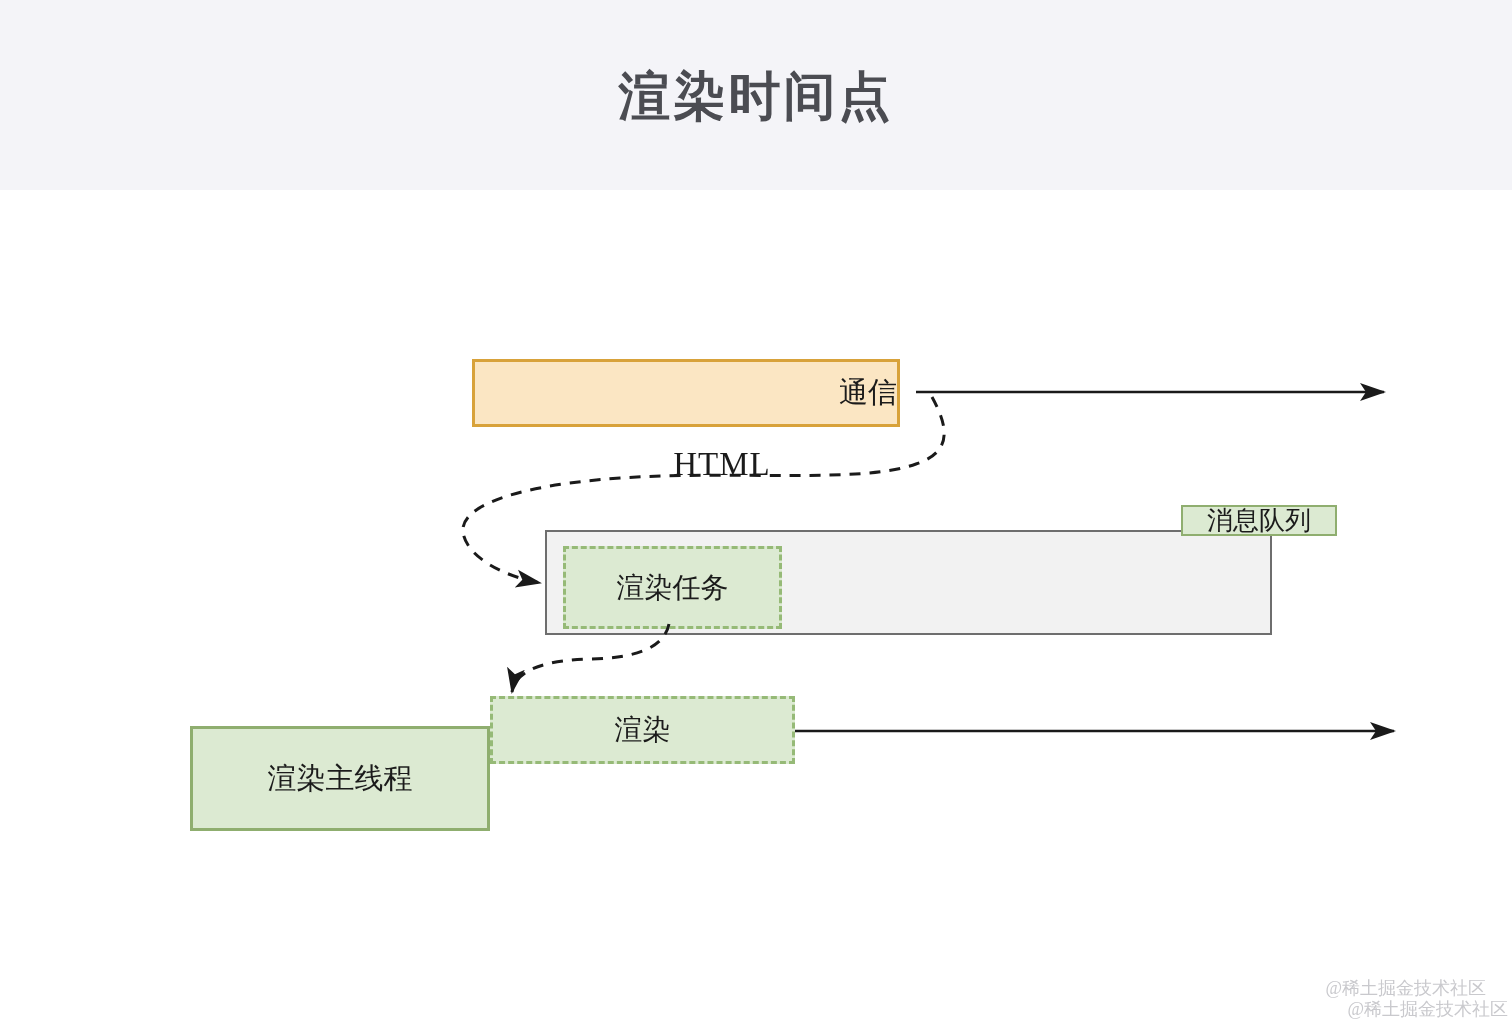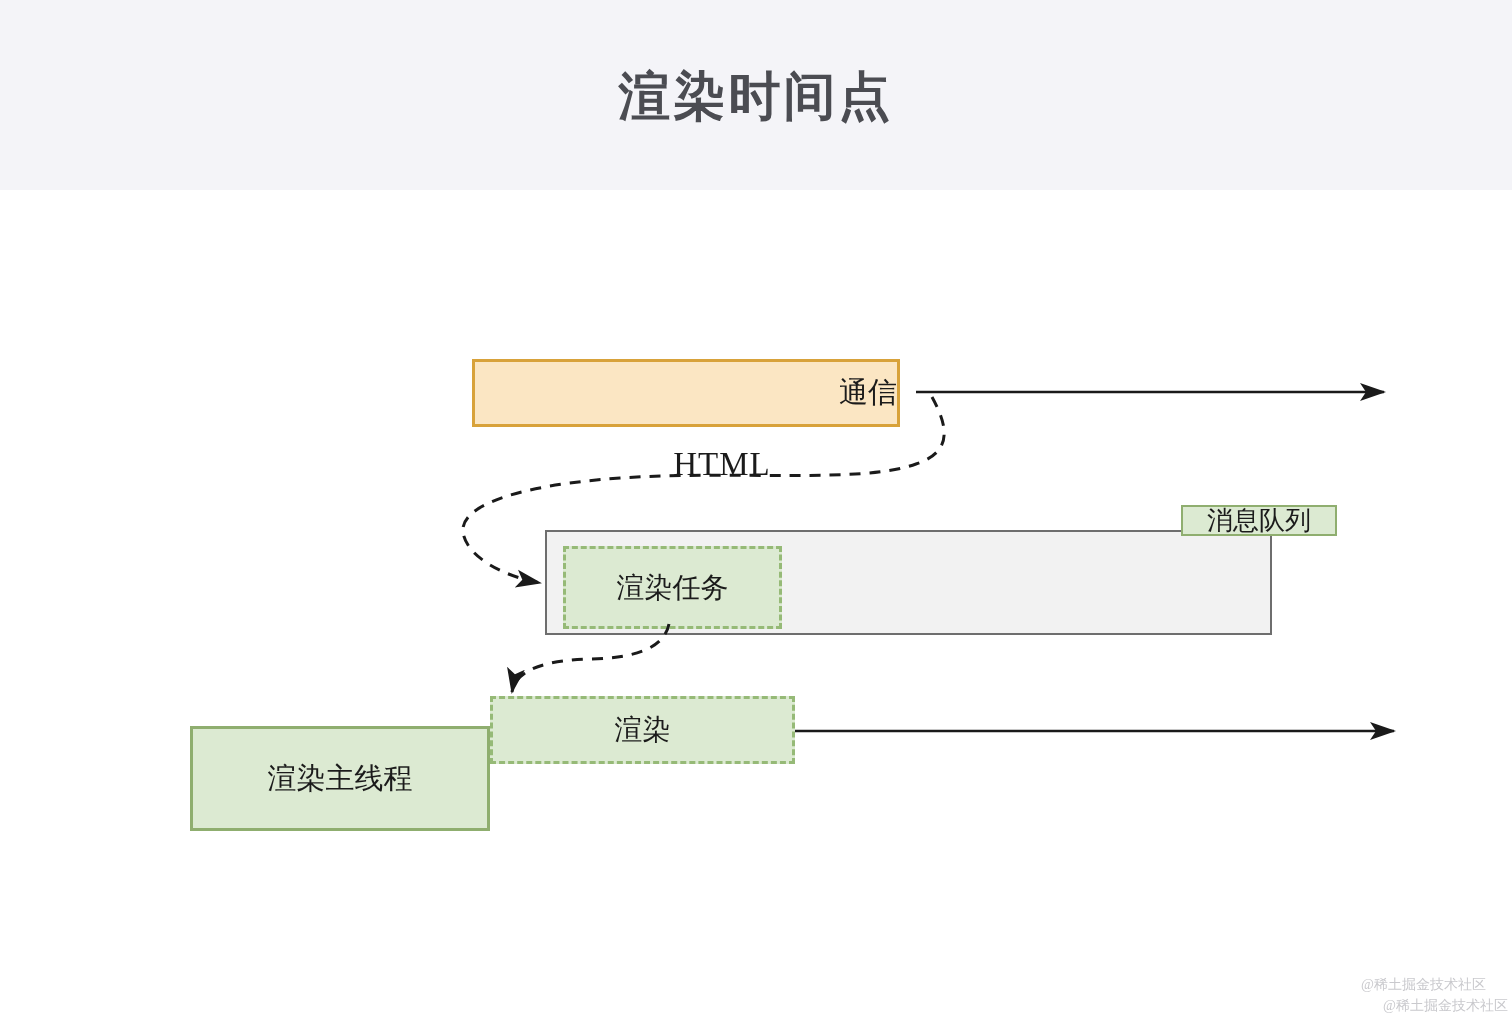--- a/index.html
+++ b/index.html
@@ -96,21 +96,21 @@
   }
 
   svg.overlay{
     position:absolute;left:0;top:0;width:1512px;height:1027px;
     z-index:5;pointer-events:none;
   }
 
   .watermark{
     position:absolute;
     font-family:"Liberation Serif","DejaVu Serif",serif;
-    font-size:14px;color:var(--watermark_color);
+    font-size:18px;color:var(--watermark_color);
     white-space:nowrap;z-index:6;
   }
   .watermark.line1{right:26px;top:976px;}
   .watermark.line2{right:4px;top:997px;}
 </style>
 </head>
 <body>
 
 <div class="stage">
 

